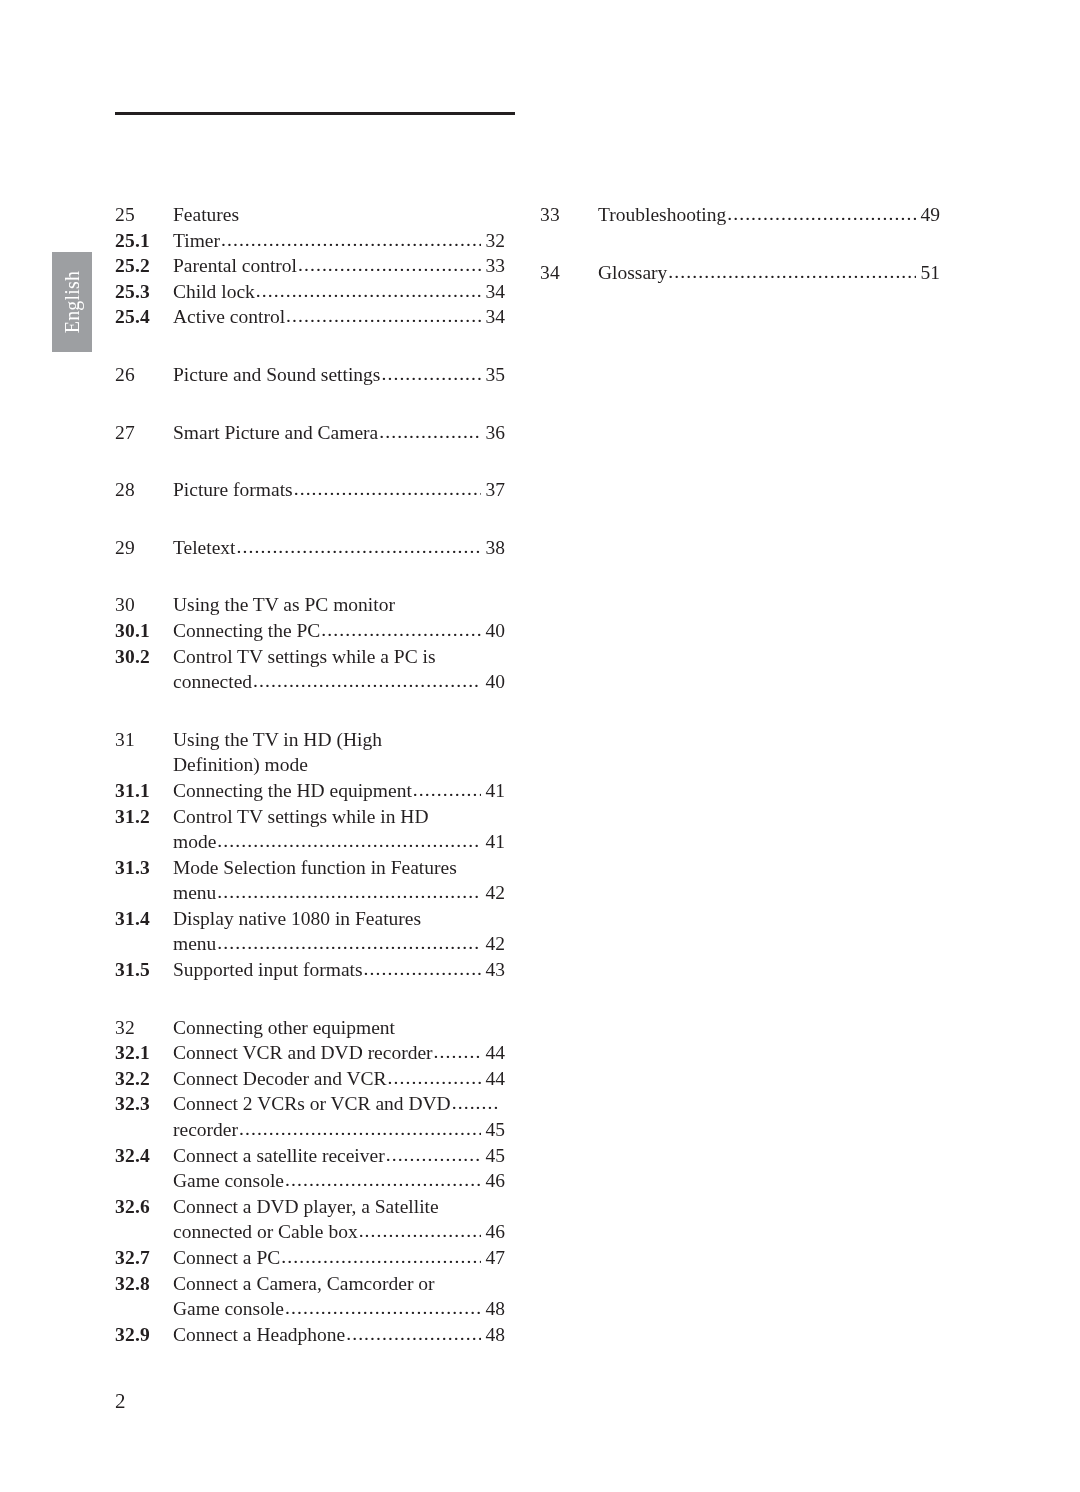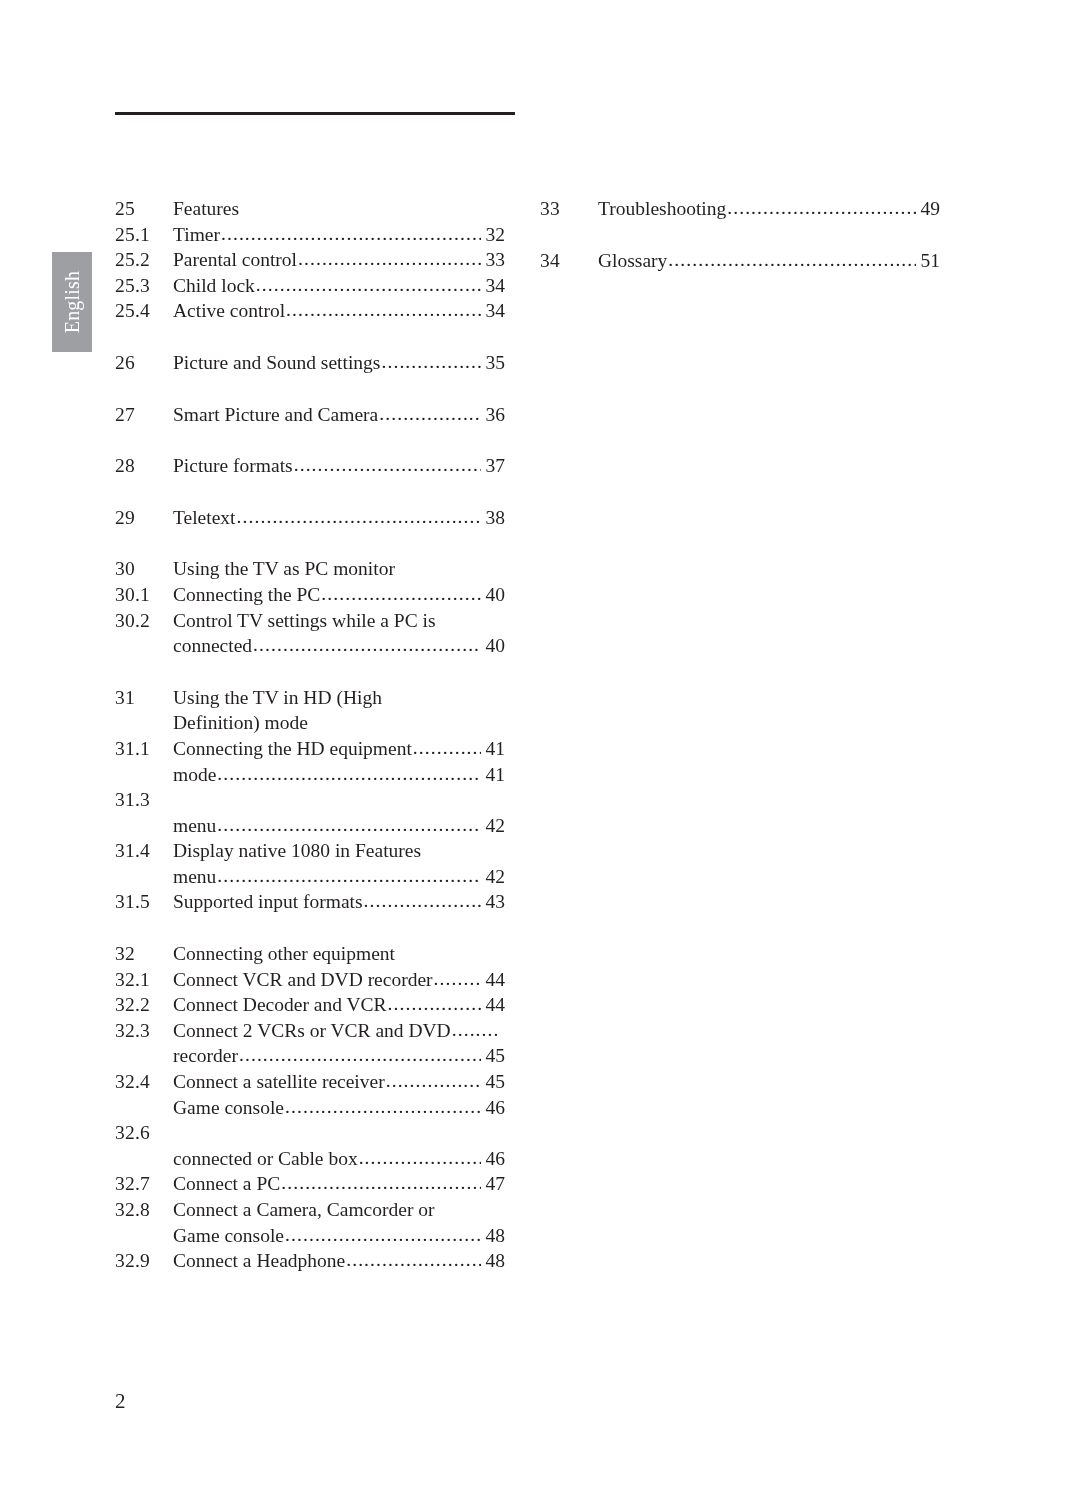--- a/index.html
+++ b/index.html
@@ -71,30 +71,31 @@
   .entry {
     display: flex;
     align-items: baseline;
     font-family: "Liberation Serif", serif;
     font-size: 19.5px;
     line-height: 25.6px;
     color: #231f20;
     white-space: nowrap;
   }
   .entry.major {
-    margin-top: 0;
+    margin-top: 6px;
   }
   .entry .num {
     width: 58px;
     flex: 0 0 58px;
     letter-spacing: 0.2px;
   }
   .entry.sub .num {
     width: 58px;
     flex: 0 0 58px;
+    font-weight: bold;
   }
   .entry .title {
     flex: 0 0 auto;
   }
   .entry .leader {
     flex: 1 1 auto;
     overflow: hidden;
     white-space: nowrap;
     letter-spacing: 1.1px;
     color: #231f20;
@@ -228,28 +229,35 @@
         <span class="title">Definition) mode</span>
         <span class="leader"></span>
         <span class="pg"></span>
       </div>
       <div class="entry sub">
         <span class="num">31.1</span>
         <span class="title">Connecting the HD equipment</span>
         <span class="leader">..........................................................................................</span>
         <span class="pg">41</span>
       </div>
+      <div class="entry sub">
+        <span class="num">31.2</span>
+        <span class="title">Control TV settings while in HD</span>
+        <span class="leader"></span>
+        <span class="pg"></span>
+      </div>
       <div class="entry cont">
         <span class="num">31.2</span>
         <span class="title">mode</span>
         <span class="leader">..........................................................................................</span>
         <span class="pg">41</span>
       </div>
       <div class="entry sub">
         <span class="num">31.3</span>
+        <span class="title">Mode Selection function in Features</span>
         <span class="leader"></span>
         <span class="pg"></span>
       </div>
       <div class="entry cont">
         <span class="num">31.3</span>
         <span class="title">menu</span>
         <span class="leader">..........................................................................................</span>
         <span class="pg">42</span>
       </div>
       <div class="entry sub">
@@ -308,20 +316,21 @@
         <span class="pg">45</span>
       </div>
       <div class="entry cont">
         <span class="num">32.5</span>
         <span class="title">Game console</span>
         <span class="leader">..........................................................................................</span>
         <span class="pg">46</span>
       </div>
       <div class="entry sub">
         <span class="num">32.6</span>
+        <span class="title">Connect a DVD player, a Satellite</span>
         <span class="leader"></span>
         <span class="pg"></span>
       </div>
       <div class="entry cont">
         <span class="num">32.6</span>
         <span class="title">connected or Cable box</span>
         <span class="leader">..........................................................................................</span>
         <span class="pg">46</span>
       </div>
       <div class="entry sub">

